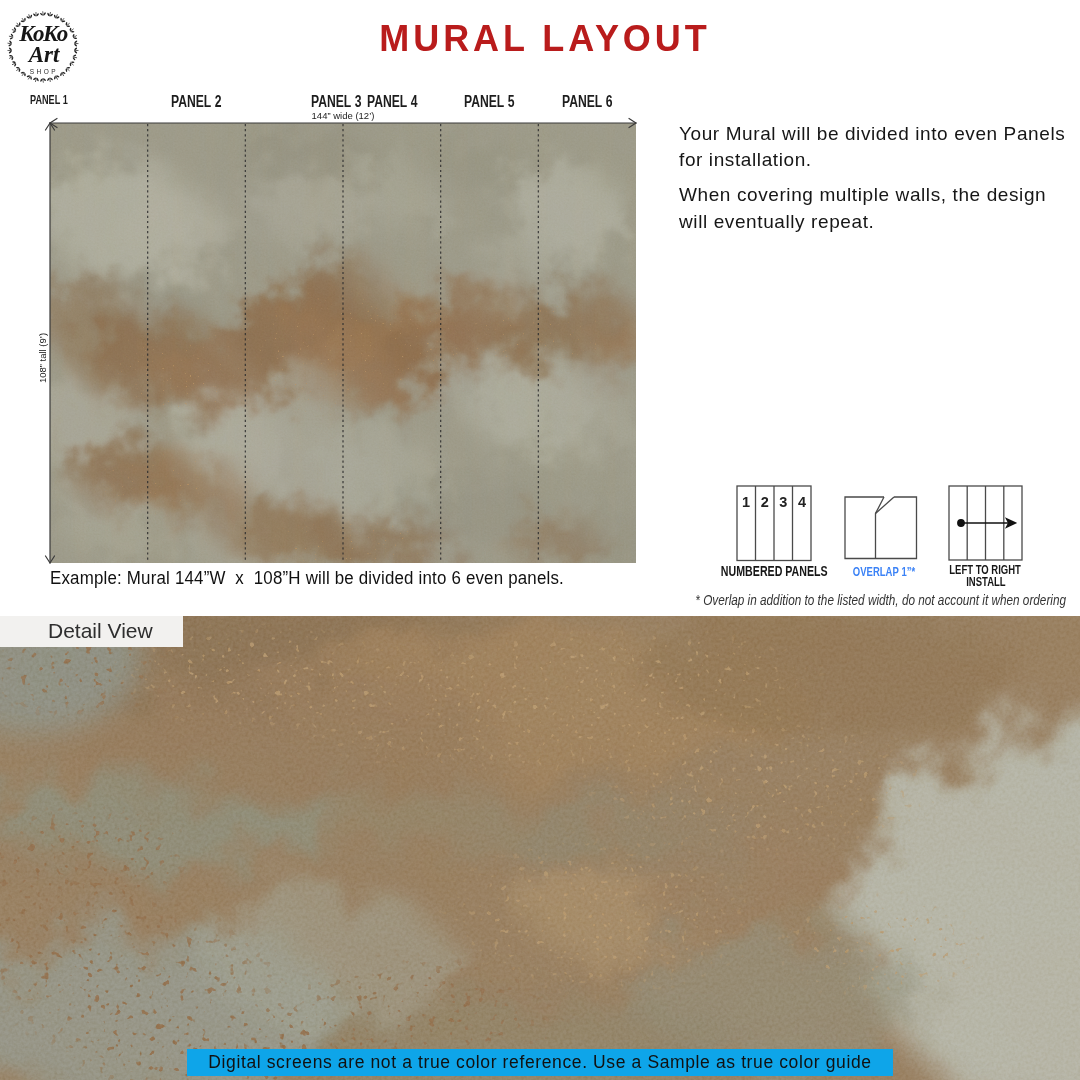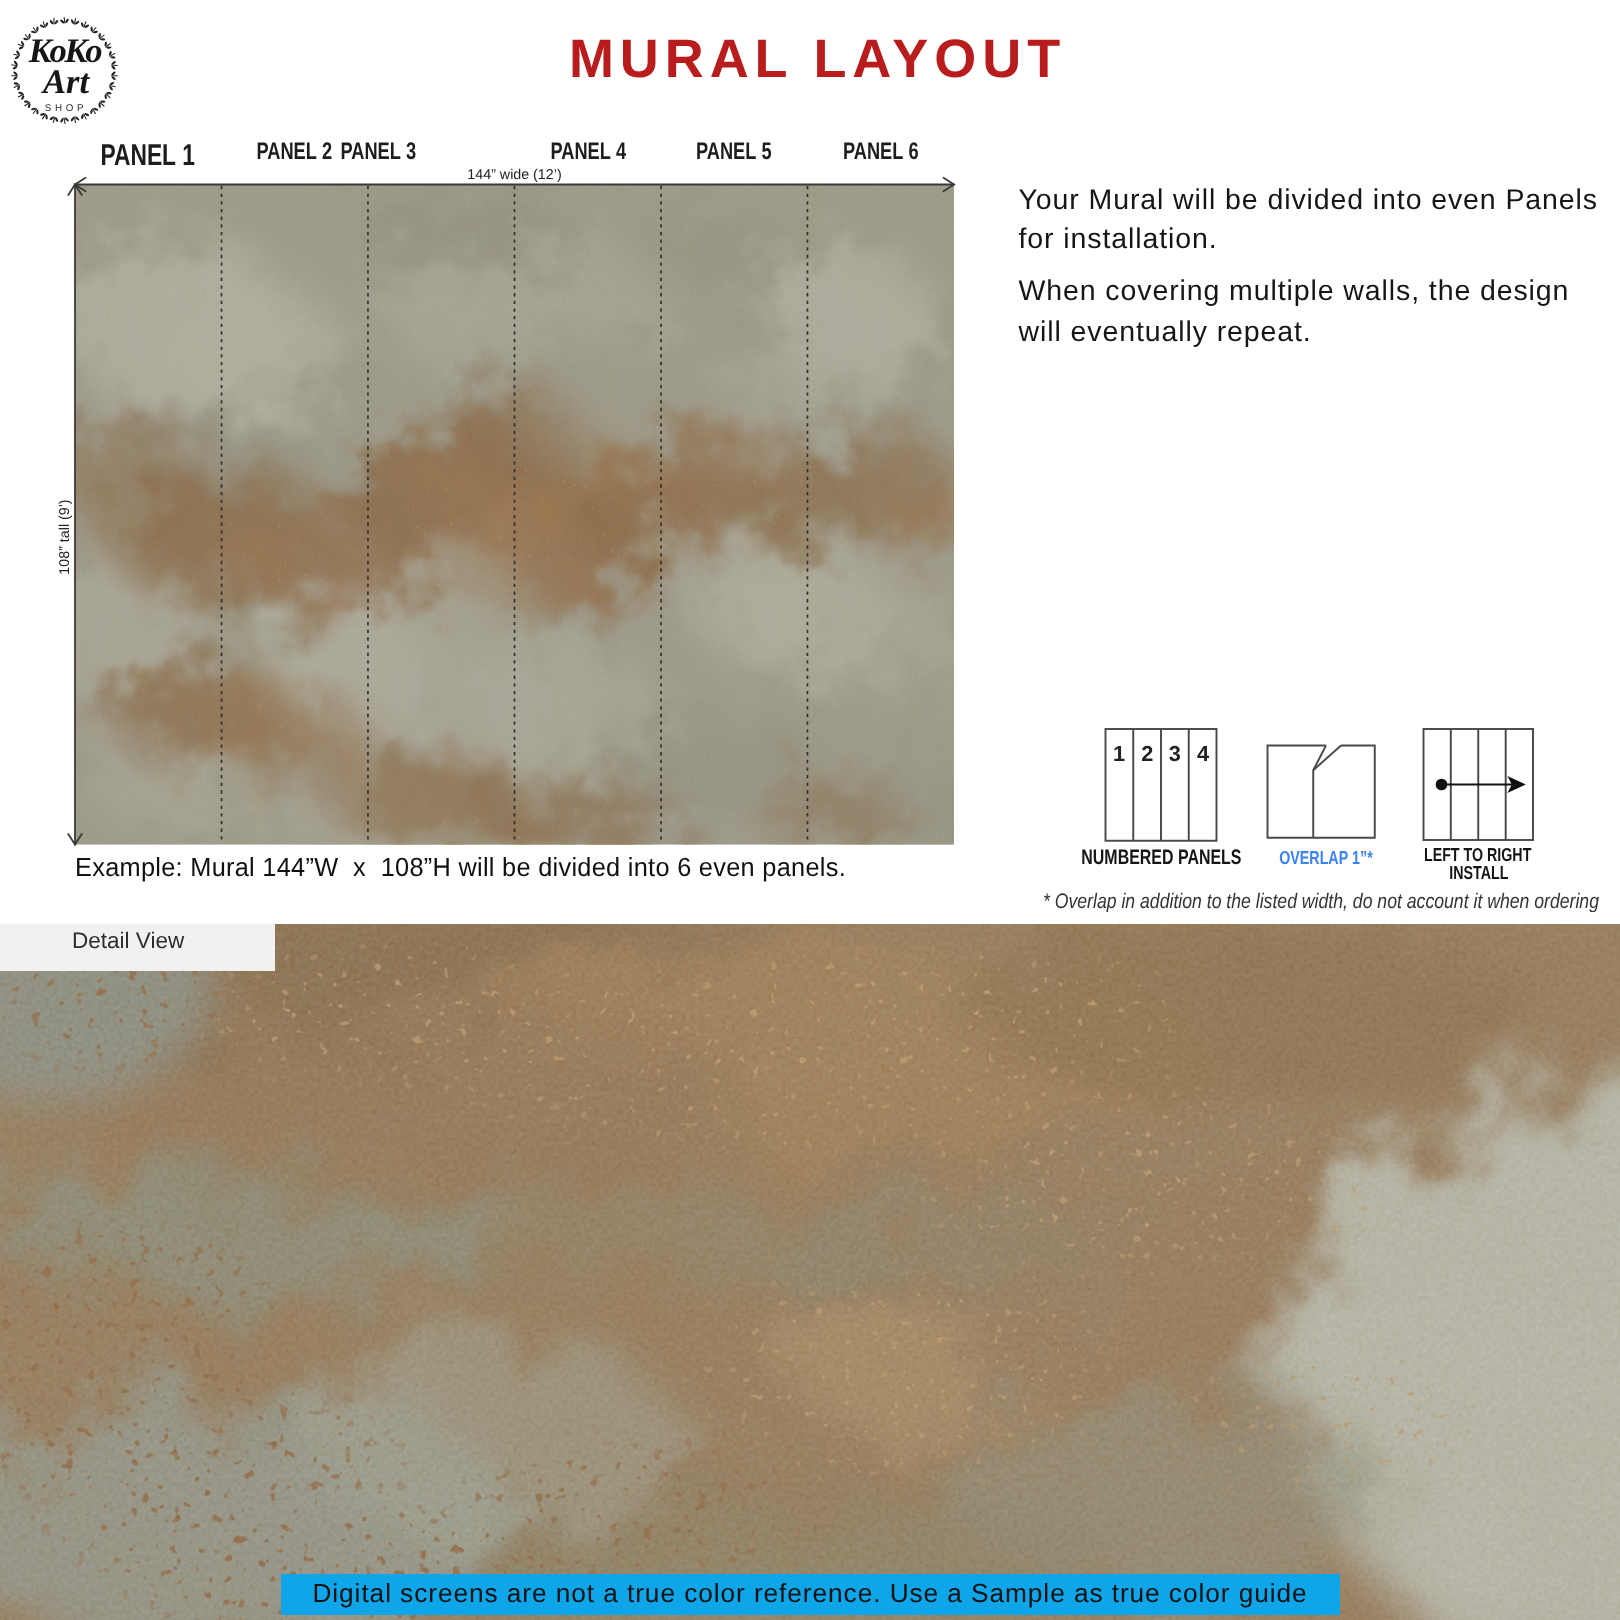--- a/index.html
+++ b/index.html
@@ -58,25 +58,25 @@
       <text x="38" y="33" font-size="23" font-style="italic" font-weight="bold" letter-spacing="-1.5">KoKo</text>
       <text x="39" y="54" font-size="23" font-style="italic" font-weight="bold">Art</text>
       <text x="39" y="66" font-size="6.5" letter-spacing="2.5" font-family="Liberation Sans" fill="#2a2a2a">SHOP</text>
     </g>
   </svg>
 </div>
 
 <div class="abs" style="left:0;top:18px;width:1080px;text-align:center;
      font-weight:bold;font-size:36px;letter-spacing:3.95px;padding-left:5px;color:#b91c1c;">MURAL LAYOUT</div>
 
-<div class="abs" style="left:23.8px;top:93px;width:150px;text-align:center;font-weight:bold;font-size:20px;color:#1d1d1d;"><span class="nw">PANEL&nbsp;1</span></div>
+<div class="abs" style="left:23.8px;top:93px;width:150px;font-weight:bold;font-size:12px;color:#1d1d1d;"><span class="nw">PANEL&nbsp;1</span></div>
 
 <div class="abs" style="left:121.5px;top:93px;width:150px;text-align:center;font-weight:bold;font-size:16px;color:#1d1d1d;"><span class="nw">PANEL&nbsp;2</span></div>
 
-<div class="abs" style="left:219.2px;top:93px;width:150px;text-align:left;font-weight:bold;font-size:16px;color:#1d1d1d;"><span class="nw">PANEL&nbsp;3</span></div>
+<div class="abs" style="left:219.2px;top:93px;width:150px;text-align:right;font-weight:bold;font-size:16px;color:#1d1d1d;"><span class="nw">PANEL&nbsp;3</span></div>
 
 <div class="abs" style="left:316.8px;top:93px;width:150px;text-align:center;font-weight:bold;font-size:16px;color:#1d1d1d;"><span class="nw">PANEL&nbsp;4</span></div>
 
 <div class="abs" style="left:414.5px;top:93px;width:150px;text-align:center;font-weight:bold;font-size:16px;color:#1d1d1d;"><span class="nw">PANEL&nbsp;5</span></div>
 
 <div class="abs" style="left:512.2px;top:93px;width:150px;text-align:center;font-weight:bold;font-size:16px;color:#1d1d1d;"><span class="nw">PANEL&nbsp;6</span></div>
 
 <div class="abs" style="left:0px;top:90px;width:660px;height:490px;">
   <svg width="660" height="490" viewBox="0 0 660 490">
 
@@ -344,18 +344,18 @@
       <rect width="1080" height="464" fill="#8a8a8a" style="mix-blend-mode:saturation" opacity="0.30"></rect>
 
       <rect width="1080" height="464" filter="url(#dmottle)" style="mix-blend-mode:soft-light" opacity="0.6"></rect>
 
       <rect width="1080" height="464" filter="url(#dgrain)" style="mix-blend-mode:soft-light" opacity="1"></rect>
     </g>
   </svg>
 </div>
 
 <div class="abs" style="left:0;top:616px;width:183px;height:31px;background:#f2f1ef;">
-  <div style="margin:3px 0 12px 48px;font-size:15px;color:#2e2e2e;">Detail View</div>
+  <div style="margin:3px 0 12px 48px;font-size:21px;color:#2e2e2e;">Detail View</div>
 </div>
 
 <div class="abs" style="left:187px;top:1049px;width:706px;height:27px;background:#0ea5e9;text-align:center;">
   <div style="margin-top:3px;font-size:17.5px;letter-spacing:0.62px;color:#111;">Digital screens are not a true color reference. Use a Sample as true color guide</div>
 </div>
 
 </body></html>

